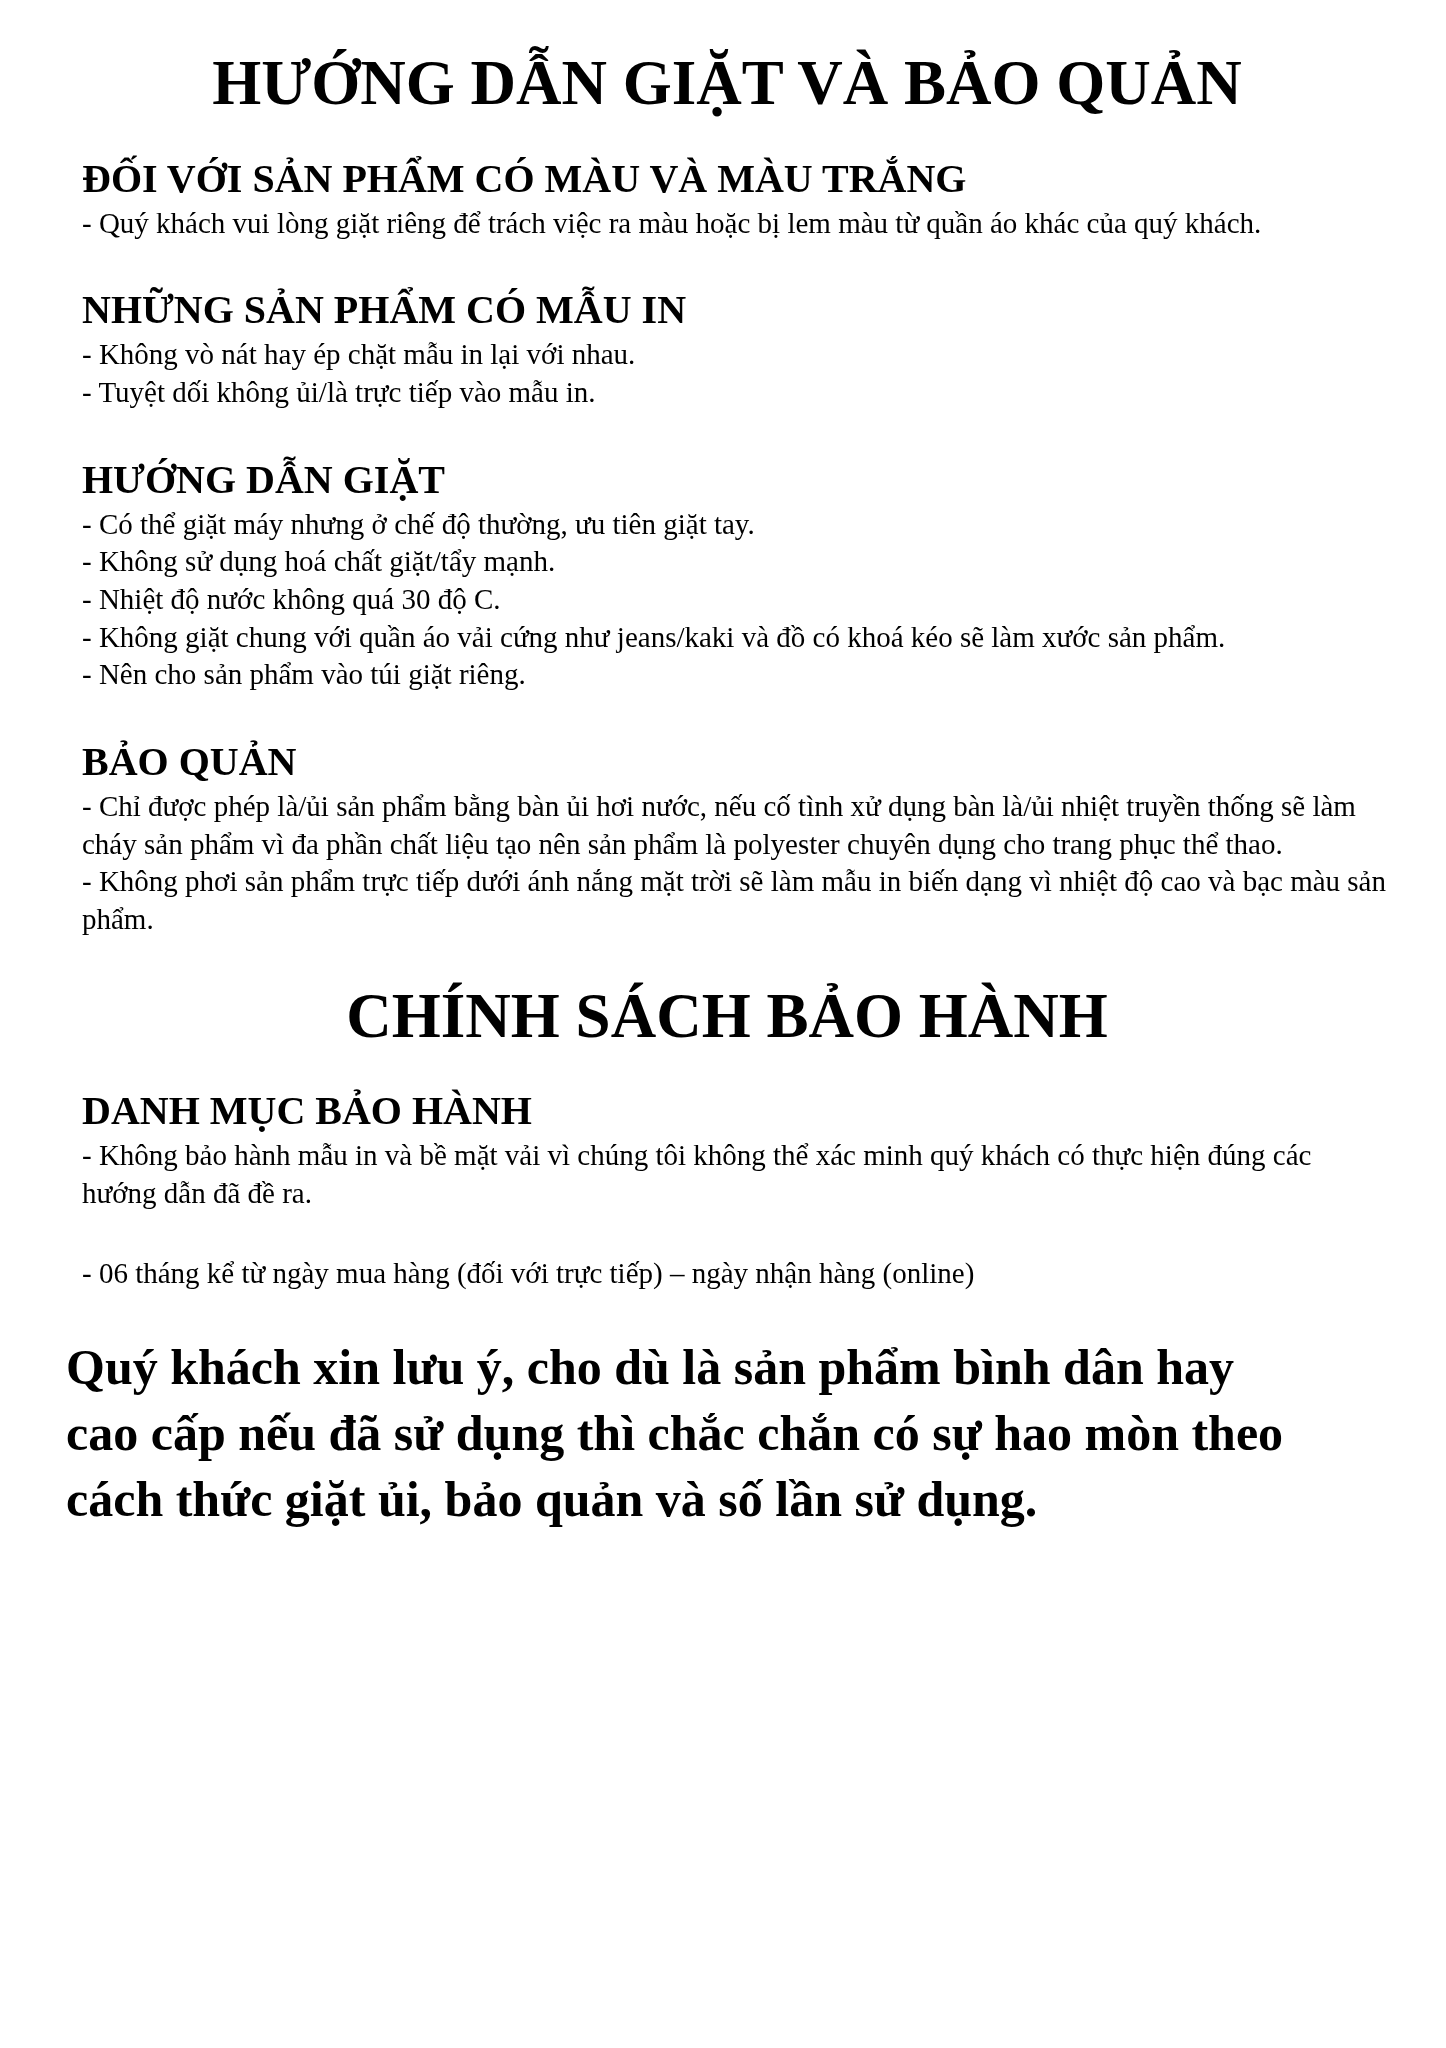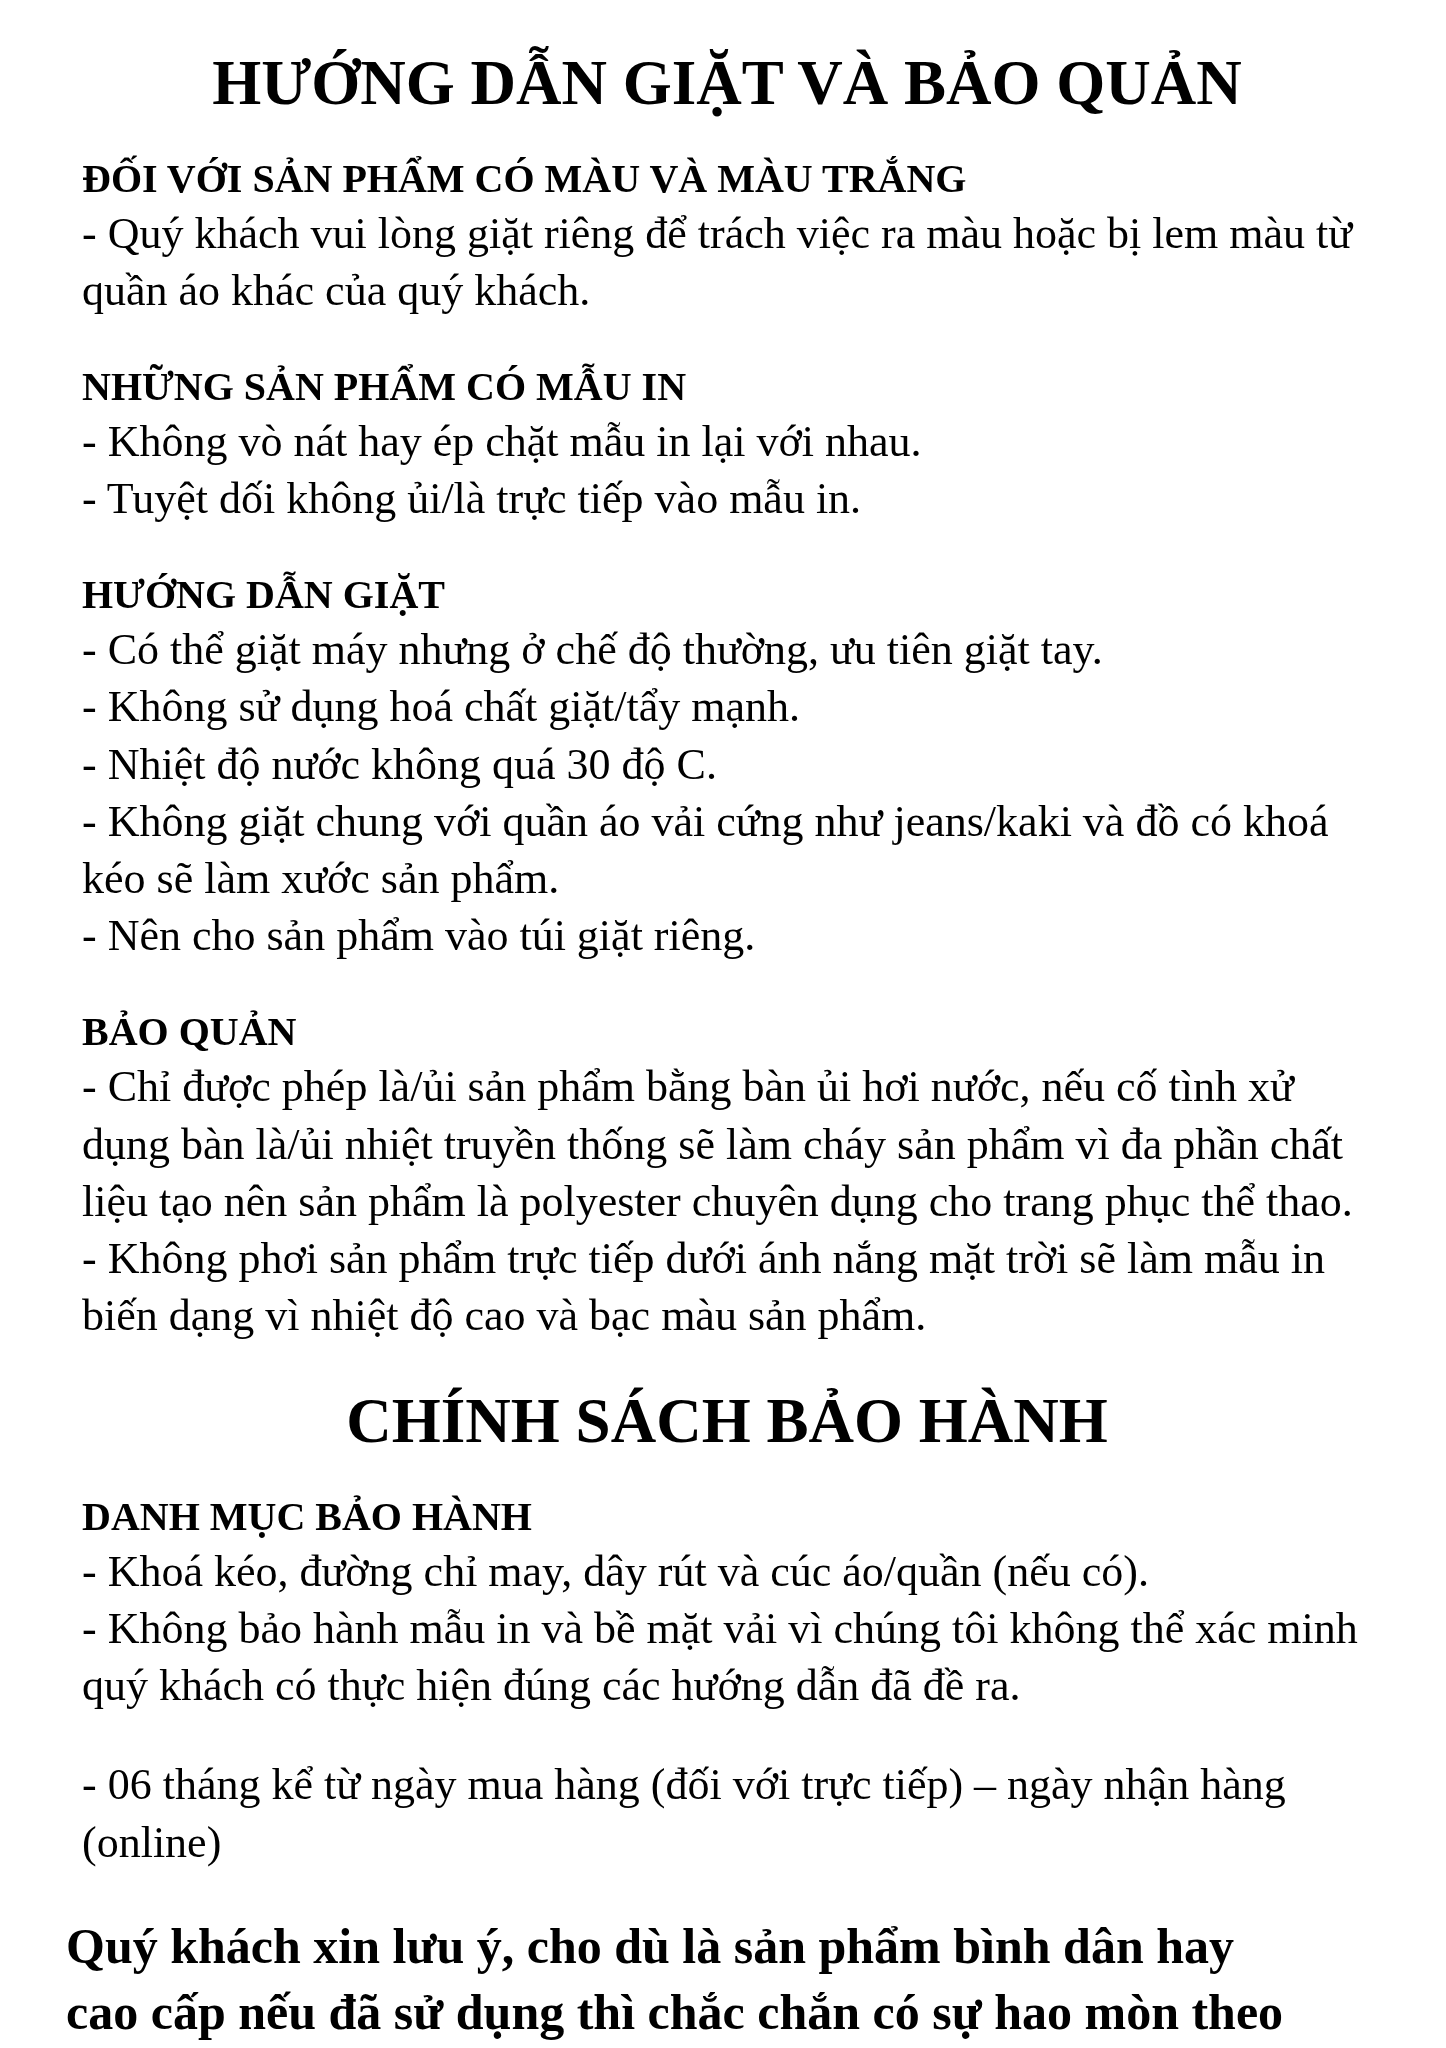--- a/index.html
+++ b/index.html
@@ -31,21 +31,21 @@
   }
   .section {
     margin: 0 0 42px 16px;
   }
   .section-heading {
     font-size: 40px;
     font-weight: bold;
     line-height: 1.3;
   }
   .item {
-    font-size: 44px;
+    font-size: 29px;
     line-height: 1.3;
   }
   .underlined {
   }
   .footer-note {
     margin-top: 30px;
     font-size: 50px;
     font-weight: bold;
     line-height: 1.32;
   }
@@ -80,21 +80,20 @@
   <div class="section">
     <div class="section-heading">BẢO QUẢN</div>
     <div class="item">- Chỉ được phép là/ủi sản phẩm bằng bàn ủi hơi nước, nếu cố tình xử dụng bàn là/ủi nhiệt truyền thống sẽ làm cháy sản phẩm vì đa phần chất liệu tạo nên sản phẩm là polyester chuyên dụng cho trang phục thể thao.</div>
     <div class="item">- Không phơi sản phẩm trực tiếp dưới ánh nắng mặt trời sẽ làm mẫu in biến dạng vì nhiệt độ cao và bạc màu sản phẩm.</div>
   </div>
 
   <h1 class="doc-title warranty">CHÍNH SÁCH BẢO HÀNH</h1>
 
   <div class="section">
     <div class="section-heading">DANH MỤC BẢO HÀNH</div>
-    <div class="item">- Khoá kéo, đường chỉ may, dây rút và cúc áo/quần (nếu có).</div>
     <div class="item">- Không bảo hành mẫu in và bề mặt vải vì chúng tôi không thể xác minh quý khách có thực hiện đúng các hướng dẫn đã đề ra.</div>
   </div>
 
   <div class="section">
     <div class="item">- 06 tháng kể từ ngày mua hàng (đối với trực tiếp) – ngày nhận hàng (online)</div>
   </div>
 
   <div class="footer-note">
     <div>Quý khách xin lưu ý, cho dù là sản phẩm bình dân hay</div>
     <div>cao cấp nếu đã sử dụng thì chắc chắn có sự hao mòn theo</div>

